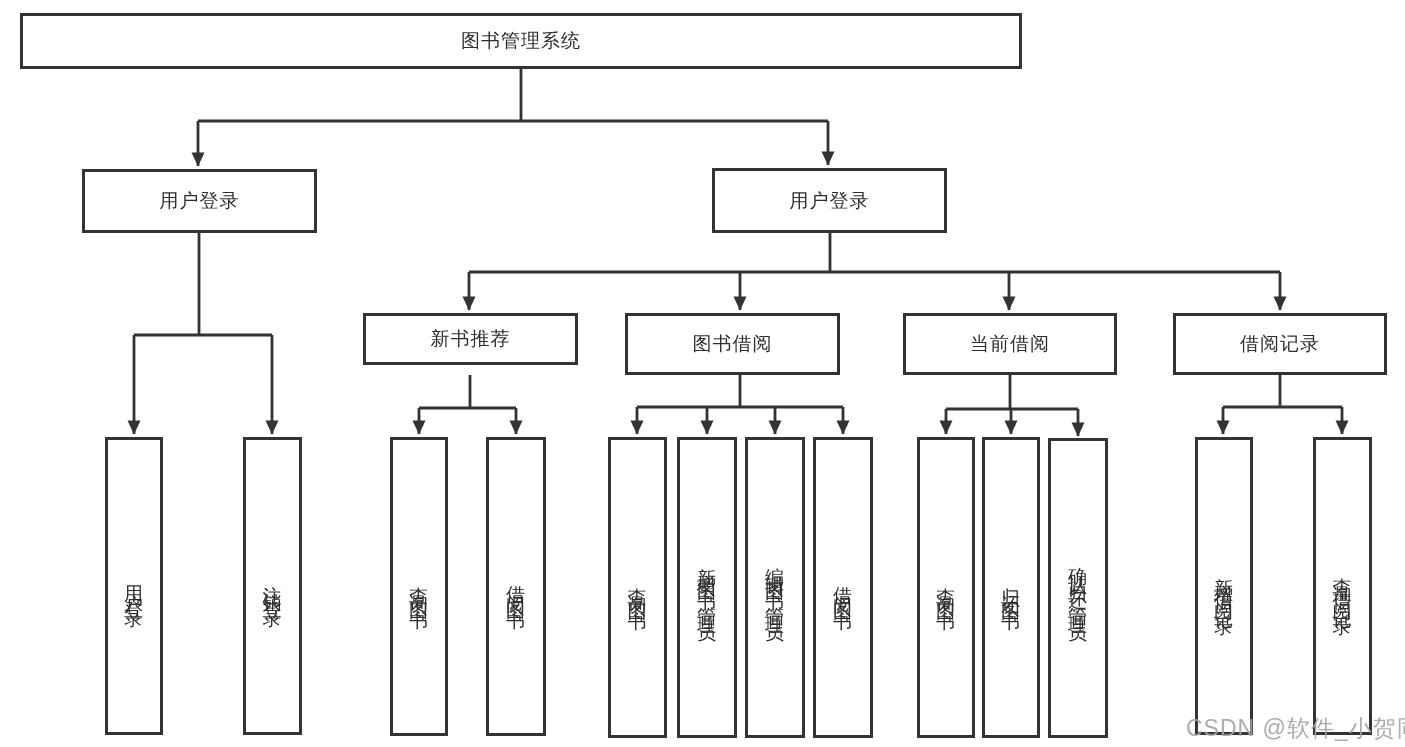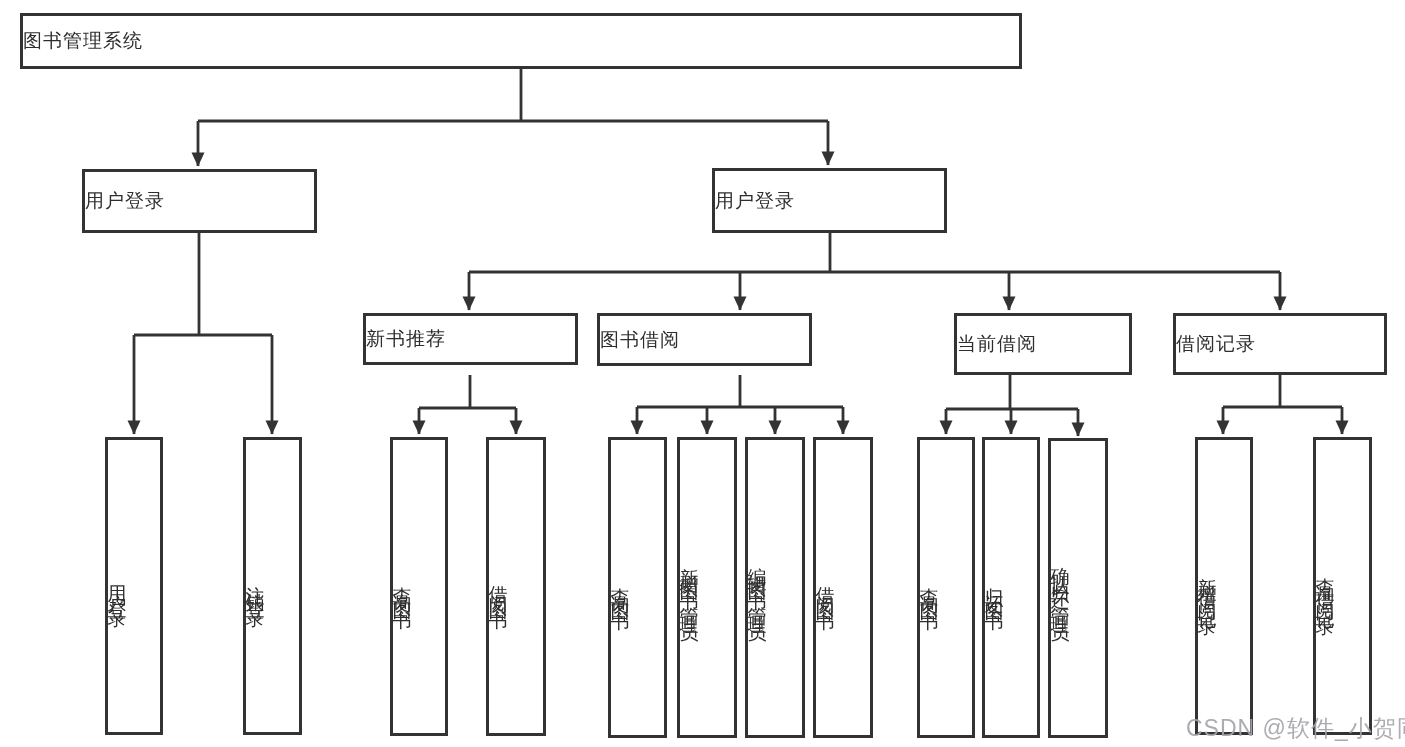--- a/index.html
+++ b/index.html
@@ -12,20 +12,21 @@
     font-family: "Liberation Sans", sans-serif;
   }
   .wires { position: absolute; left: 0; top: 0; width: 1405px; height: 747px; }
   .node {
     position: absolute;
     box-sizing: border-box;
     border: 3px solid #333333;
     background: #ffffff;
     display: flex;
     align-items: center;
+    justify-content: center;
     color: #2e2e2e;
     font-size: 19px;
     letter-spacing: 1px;
     z-index: 2;
   }
   .vlabel {
     writing-mode: vertical-rl;
     text-orientation: mixed;
     letter-spacing: 8px;
     font-size: 19px;
@@ -108,24 +109,24 @@
   <div class="node" style="left:82px; top:169px; width:235px; height:64px;">
     <span>用户登录</span>
   </div>
   <div class="node" style="left:712px; top:168px; width:235px; height:65px;">
     <span>用户登录</span>
   </div>
 
   <div class="node" style="left:363px; top:313px; width:215px; height:52px;">
     <span>新书推荐</span>
   </div>
-  <div class="node" style="left:597px; top:313px; width:215px; height:53px;">
+  <div class="node" style="left:625px; top:313px; width:215px; height:62px;">
     <span>图书借阅</span>
   </div>
-  <div class="node" style="left:954px; top:313px; width:178px; height:62px;">
+  <div class="node" style="left:903px; top:313px; width:214px; height:62px;">
     <span>当前借阅</span>
   </div>
   <div class="node" style="left:1173px; top:313px; width:214px; height:62px;">
     <span>借阅记录</span>
   </div>
 
   <div class="node" style="left:105px; top:437px; width:58px; height:298px;">
     <span class="vlabel">用户登录</span>
   </div>
   <div class="node" style="left:243px; top:437px; width:59px; height:298px;">

